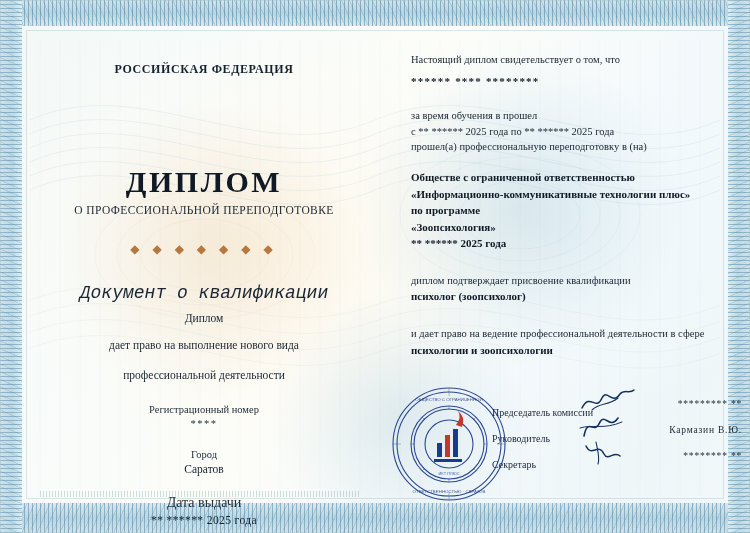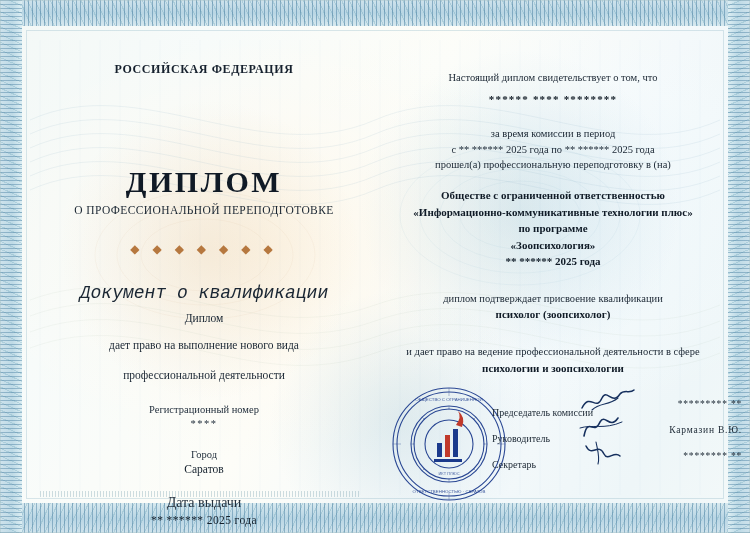--- a/index.html
+++ b/index.html
@@ -171,26 +171,24 @@
   .date-value {
     margin-top: 3px;
     font-size: 11.5px;
     letter-spacing: 0.4px;
     color: #14202c;
   }
 
   
   .right-col {
     position: absolute;
-    left: 385px;
+    left: 411px;
     top: 52px;
     width: 336px;
-    text-align: center;
     color: #16212e;
-    margin-top: 18px;
   }
   .r-line {
     font-family: "Liberation Serif", serif;
     font-size: 10.5px;
     line-height: 1.5;
     color: #1a2633;
   }
   .r-strong {
     font-weight: bold;
     font-size: 11px;
@@ -343,21 +341,21 @@
     <div class="city-label">Город</div>
     <div class="city-value">Саратов</div>
     <div class="date-label">Дата выдачи</div>
     <div class="date-value">** ****** 2025 года</div>
   </div>
 
   <div class="right-col">
     <div class="r-line">Настоящий диплом свидетельствует о том, что</div>
     <div class="r-strong gap-s">****** **** ********</div>
 
-    <div class="r-line gap-l">за время комиссии в период</div>
+    <div class="r-line gap-l">за время обучения в прошел</div>
     <div class="r-line">с ** ****** 2025 года по ** ****** 2025 года</div>
     <div class="r-line">прошел(а) профессиональную переподготовку в (на)</div>
 
     <div class="r-bold-line gap-m">Обществе с ограниченной ответственностью</div>
     <div class="r-bold-line">«Информационно-коммуникативные технологии плюс»</div>
     <div class="r-bold-line">по программе</div>
     <div class="r-bold-line">«Зоопсихология»</div>
 
     <div class="r-bold-line">** ****** 2025 года</div>
 

